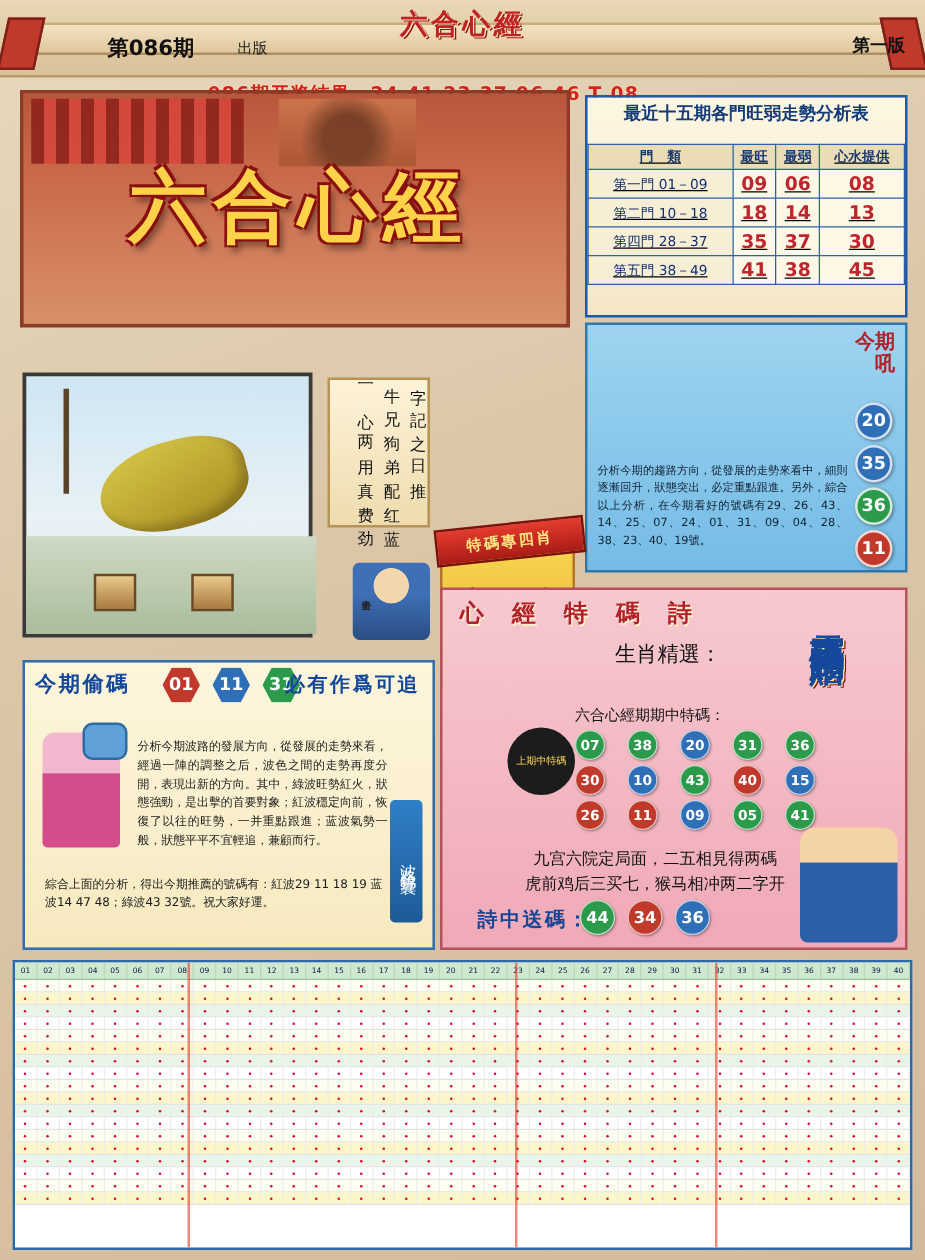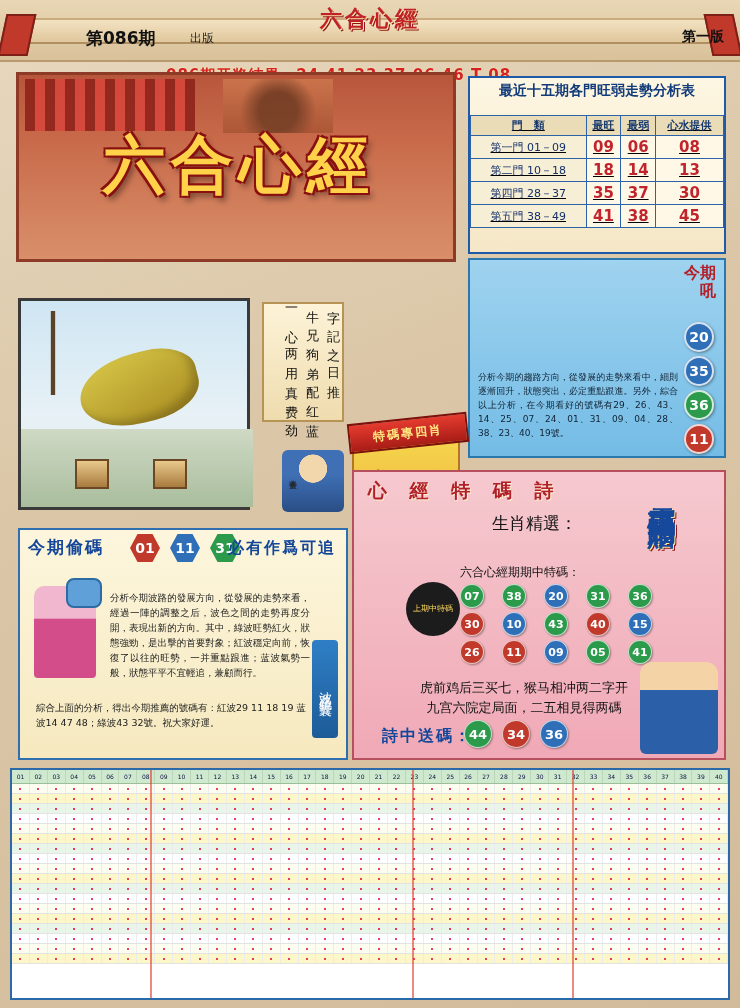--- a/index.html
+++ b/index.html
@@ -482,22 +482,22 @@
       <div class="nball" style="background:#2b9a4a">43</div>
       <div class="nball" style="background:#c0392b">40</div>
       <div class="nball" style="background:#2f6fb8">15</div>
       <div class="nball" style="background:#c0392b">26</div>
       <div class="nball" style="background:#c0392b">11</div>
       <div class="nball" style="background:#2f6fb8">09</div>
       <div class="nball" style="background:#2b9a4a">05</div>
       <div class="nball" style="background:#2b9a4a">41</div>
     </div>
     <div class="lines">
+      <div>九宫六院定局面，二五相見得两碼</div>
       <div>虎前鸡后三买七，猴马相冲两二字开</div>
-      <div>九宫六院定局面，二五相見得两碼</div>
     </div>
     <div class="sendhd">詩中送碼：</div>
     <div class="sendnums">
       <div class="nball" style="background:#2b9a4a">44</div>
       <div class="nball" style="background:#c0392b">34</div>
       <div class="nball" style="background:#2f6fb8">36</div>
     </div>
     <div class="vbig">震碼三平贈蹋贈</div>
     <div class="mascot"></div>
   </div>

